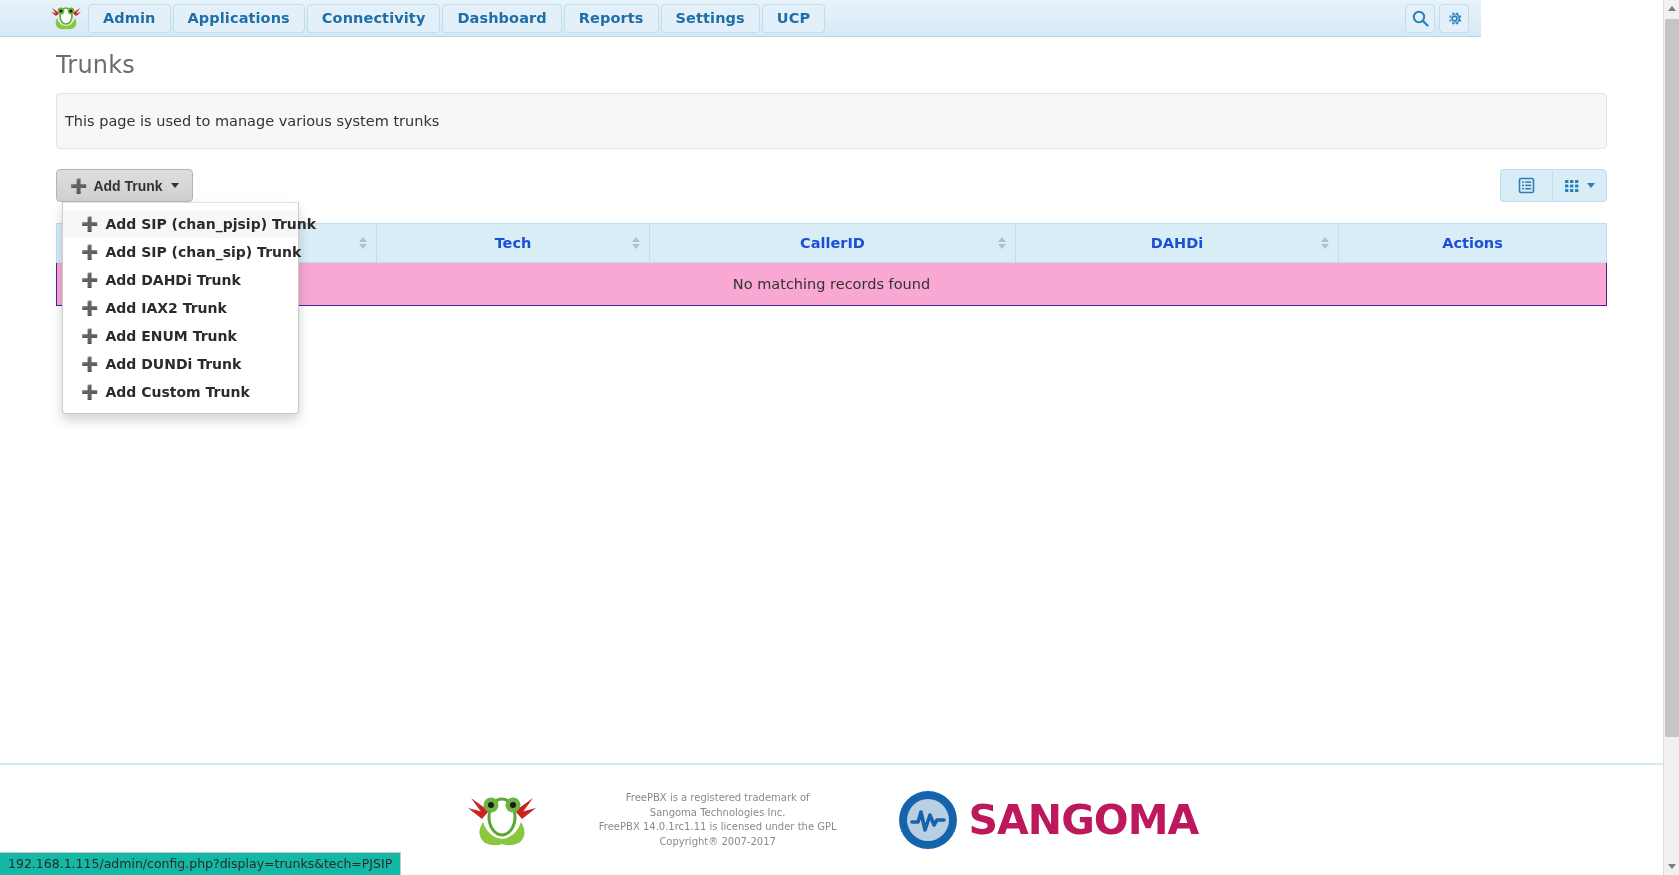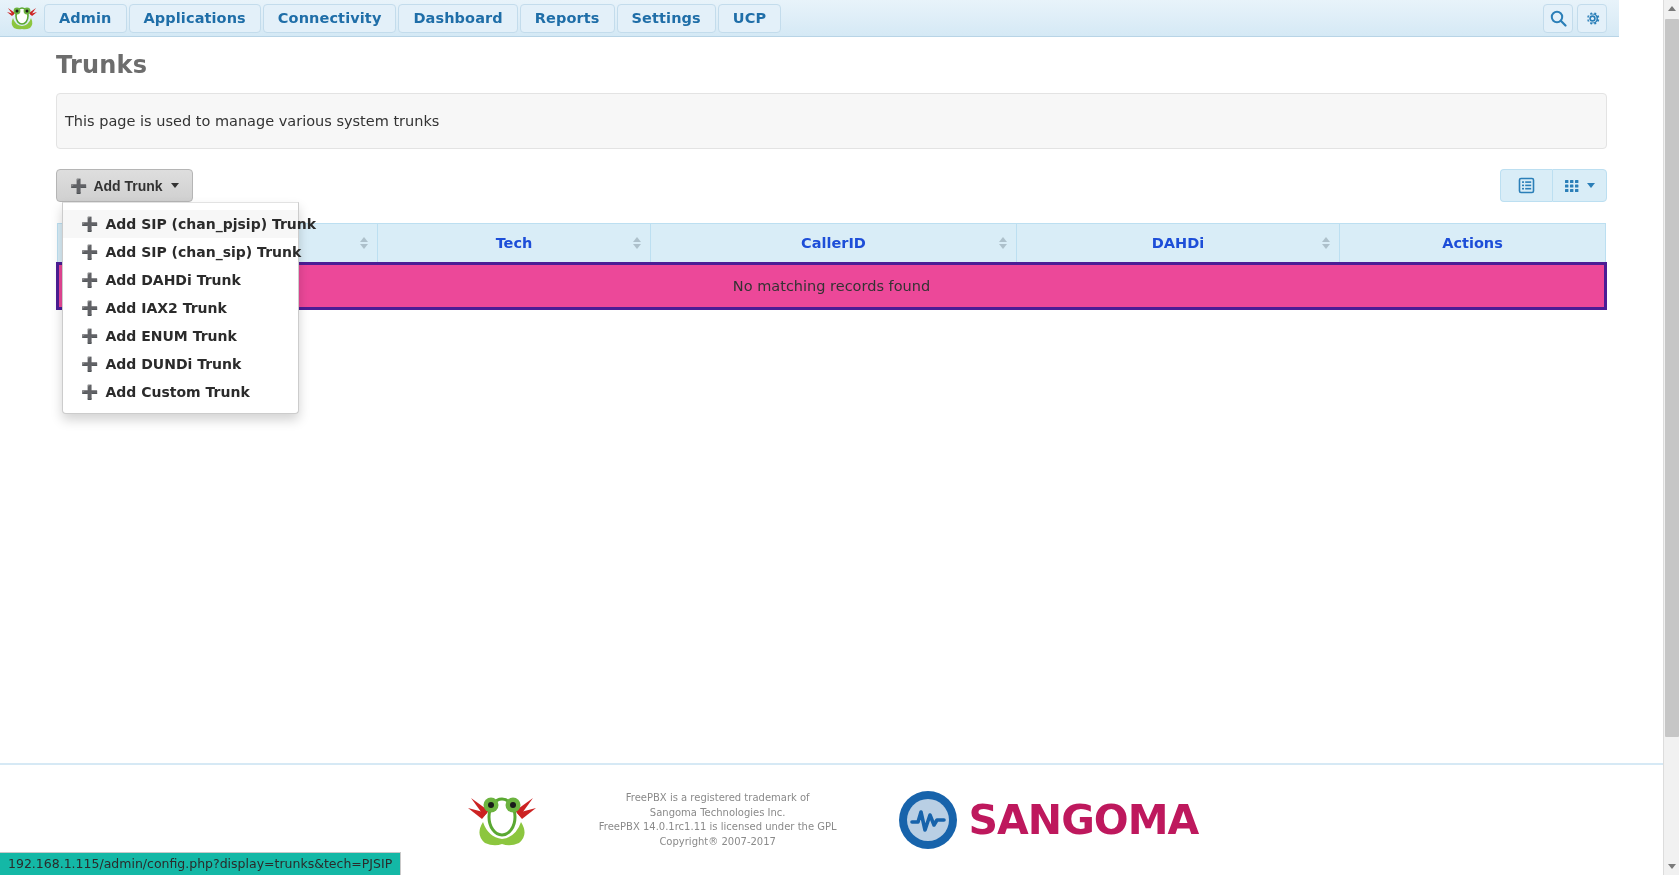--- a/index.html
+++ b/index.html
@@ -7,24 +7,24 @@
     margin: 0; padding: 0;
     width: 1679px; height: 875px;
     overflow: hidden;
     font-family: "DejaVu Sans", "Liberation Sans", sans-serif;
     background: #ffffff;
   }
 
   
   .navbar {
     position: absolute; top: 0; left: 0;
-    width: 1619px; height: 37px;
+    width: 1481px; height: 37px;
     background: linear-gradient(to bottom, #e8f3fa 0%, #d5e9f5 100%);
     border-bottom: 1px solid #b8d4e6;
-    display: flex; align-items: center;
+    display: flex; align-items: center; padding-left: 44px;
   }
   .brand-logo {
     width: 44px; height: 37px;
     display: flex; align-items: center; justify-content: center;
     flex: 0 0 auto;
   }
   .nav-items { display: flex; align-items: center; height: 37px; gap: 2px; }
   .nav-item {
     height: 29px;
     padding: 0 14px;
@@ -57,21 +57,21 @@
     position: absolute;
     top: 37px; left: 0;
     width: 1663px;
     height: 838px;
     background: #fff;
   }
   .content { padding: 0 56px; }
 
   .page-title {
     font-size: 24px;
-    font-weight: bold;
+    font-weight: normal;
     color: #6d6d6d;
     margin: 14px 0 14px 0;
     letter-spacing: .2px;
   }
 
   .info-panel {
     background: #f7f7f7;
     border: 1px solid #e3e3e3;
     border-radius: 4px;
     padding: 19px 8px;
@@ -197,25 +197,25 @@
   .sort-arrows i {
     display: block;
     width: 0; height: 0;
     border-left: 4px solid transparent;
     border-right: 4px solid transparent;
   }
   .sort-arrows i.up { border-bottom: 5px solid #7a8b96; }
   .sort-arrows i.dn { border-top: 5px solid #7a8b96; }
 
   table.trunks tbody td {
-    border: 3px solid #4c1d95;
+    border: 1px solid #4c1d95;
     padding: 13px 10px;
     text-align: center;
     color: #333;
-    background: #ec4899;
+    background: #f9a8d4;
   }
 
   
   .footer {
     position: absolute;
     left: 0; bottom: 24px;
     width: 1663px;
     border-top: 2px solid #d6e9f5;
     padding-top: 24px;
     display: flex; align-items: center; justify-content: center;

